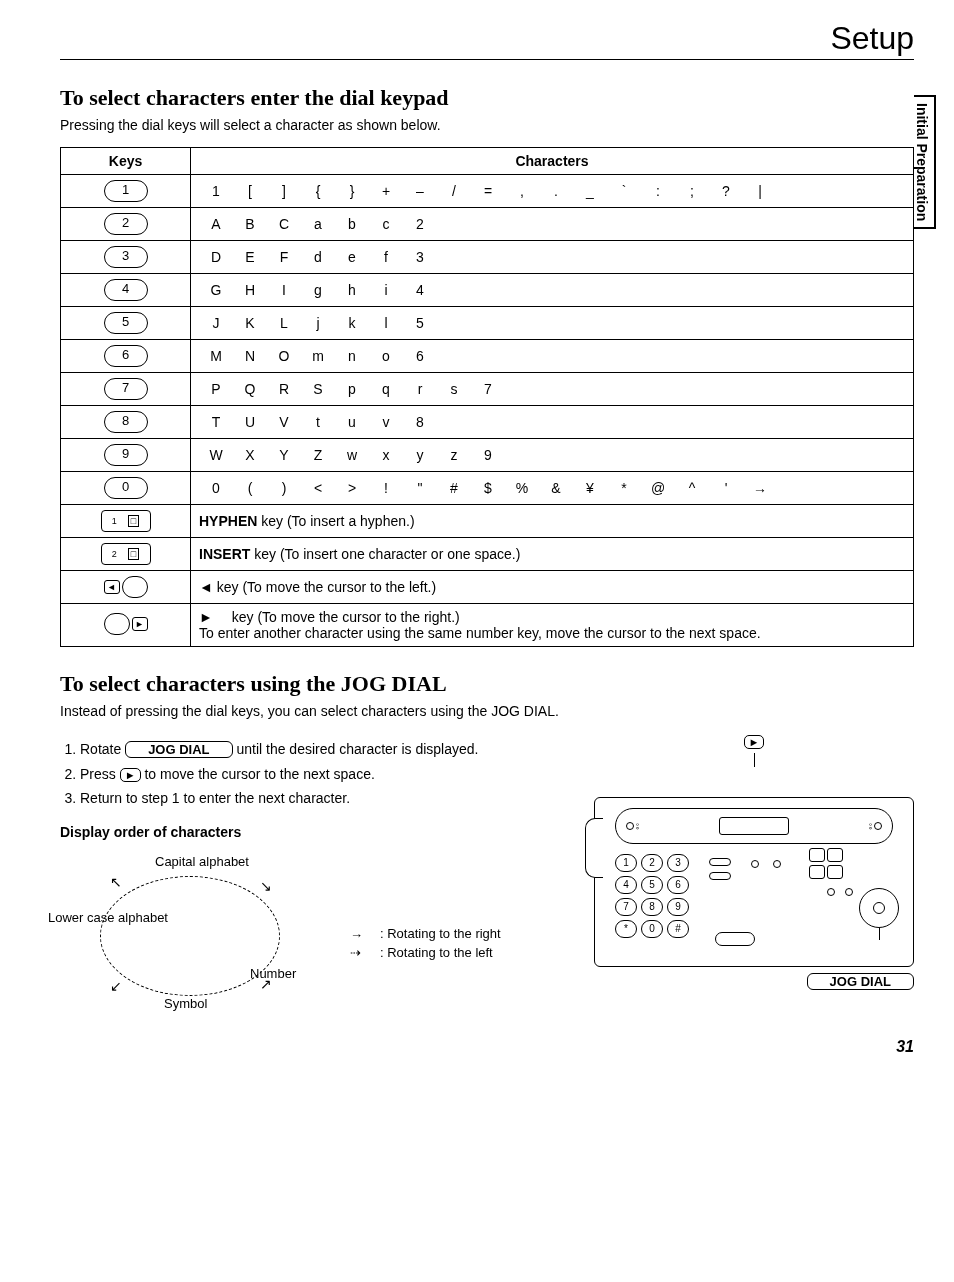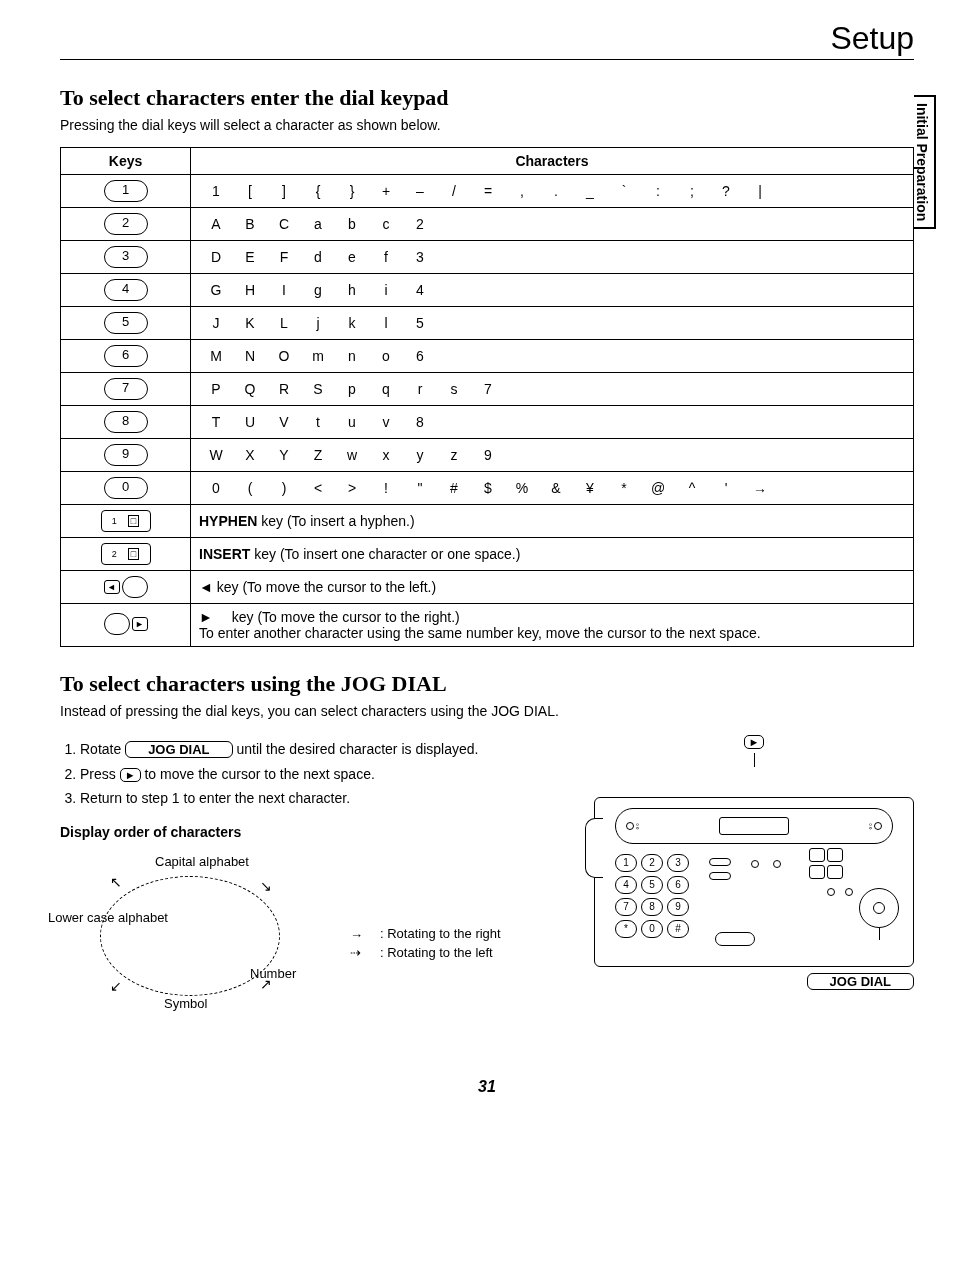--- a/index.html
+++ b/index.html
@@ -156,25 +156,24 @@
   .jog-wheel {
     width:40px; height:40px;
     border:1.8px solid #000;
     border-radius:50%;
     position:absolute;
     right:14px; bottom:38px;
     display:flex; align-items:center; justify-content:center;
   }
   .jog-inner { width:12px; height:12px; border:1.3px solid #000; border-radius:50%; }
   .pagenum {
-    text-align:center;
+    text-align:right;
     font-style:italic;
     font-weight:bold;
     font-size:16px;
-    margin-top:40px;
   }
   .flex-icons { display:inline-flex; align-items:center; gap:2px; }
   .small-rect { display:inline-block; border:1.3px solid #000; width:16px; height:14px; border-radius:3px; font-size:9px; text-align:center; line-height:12px; }
 </style>
 </head>
 <body>
 
 <div class="page-header">Setup</div>
 
 <div class="side-tab">Initial Preparation</div>

